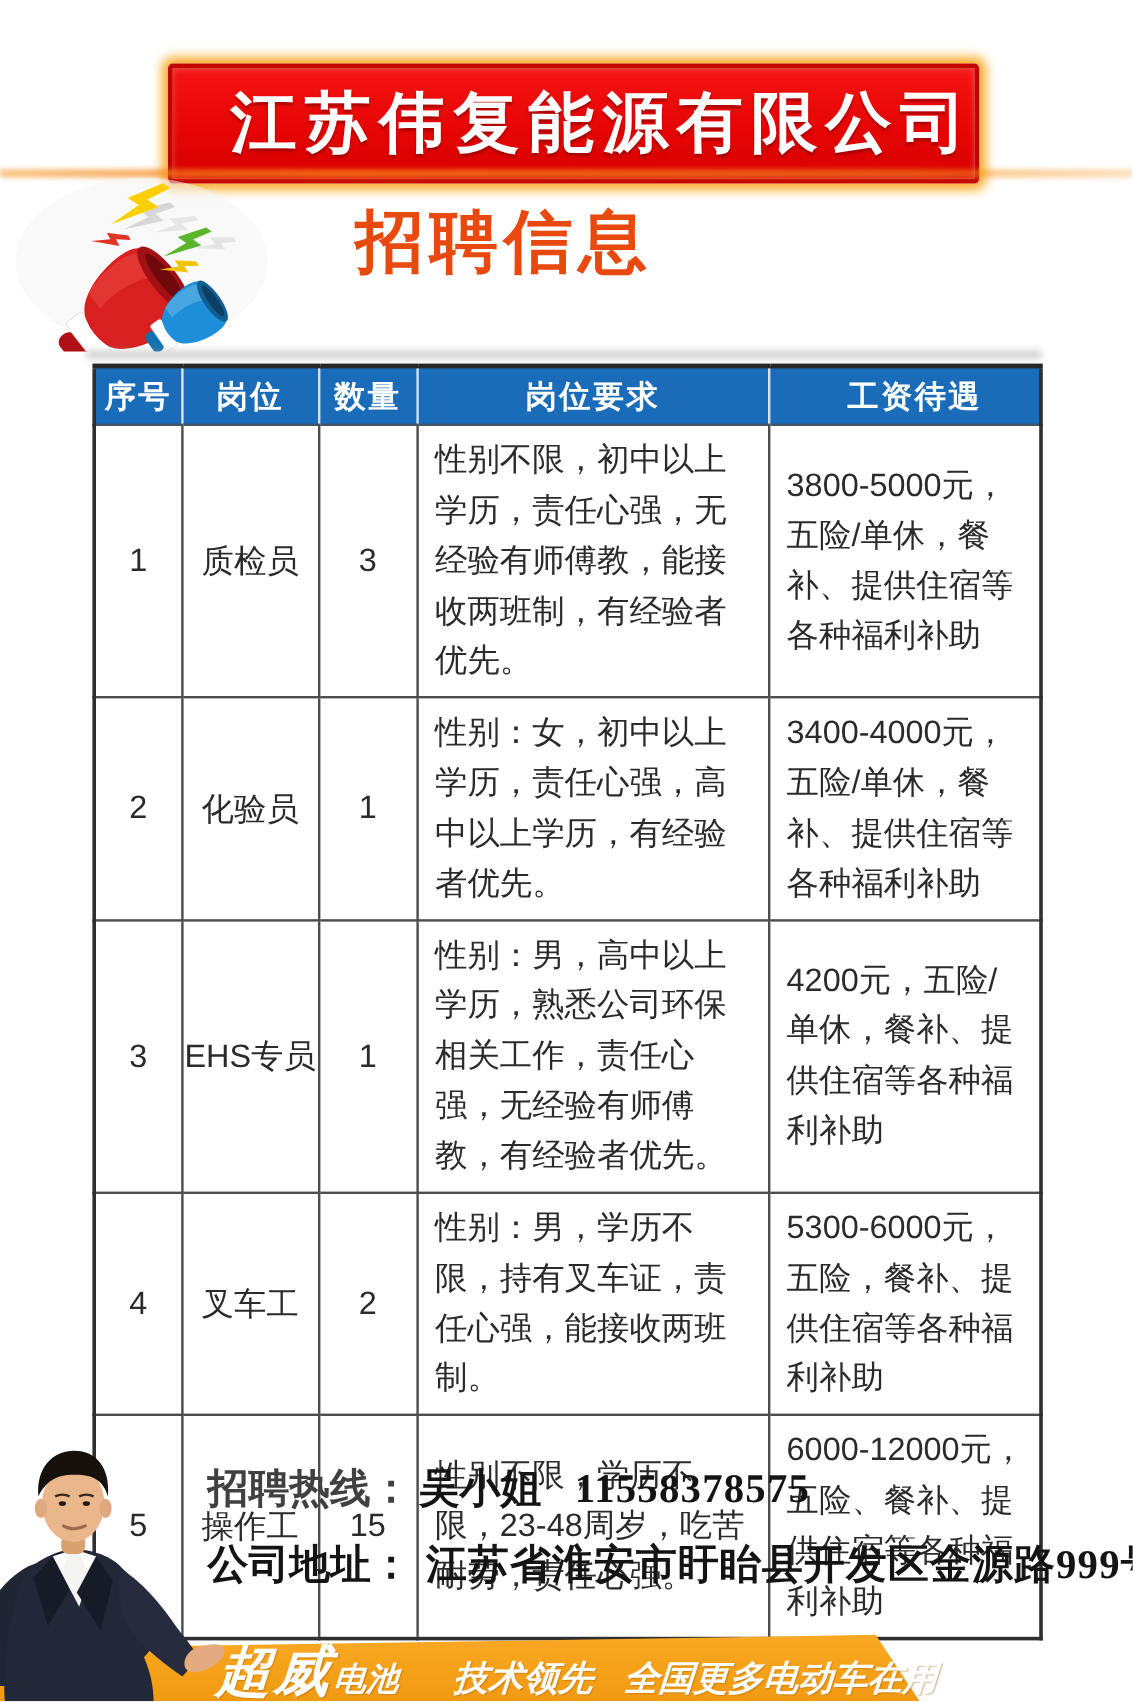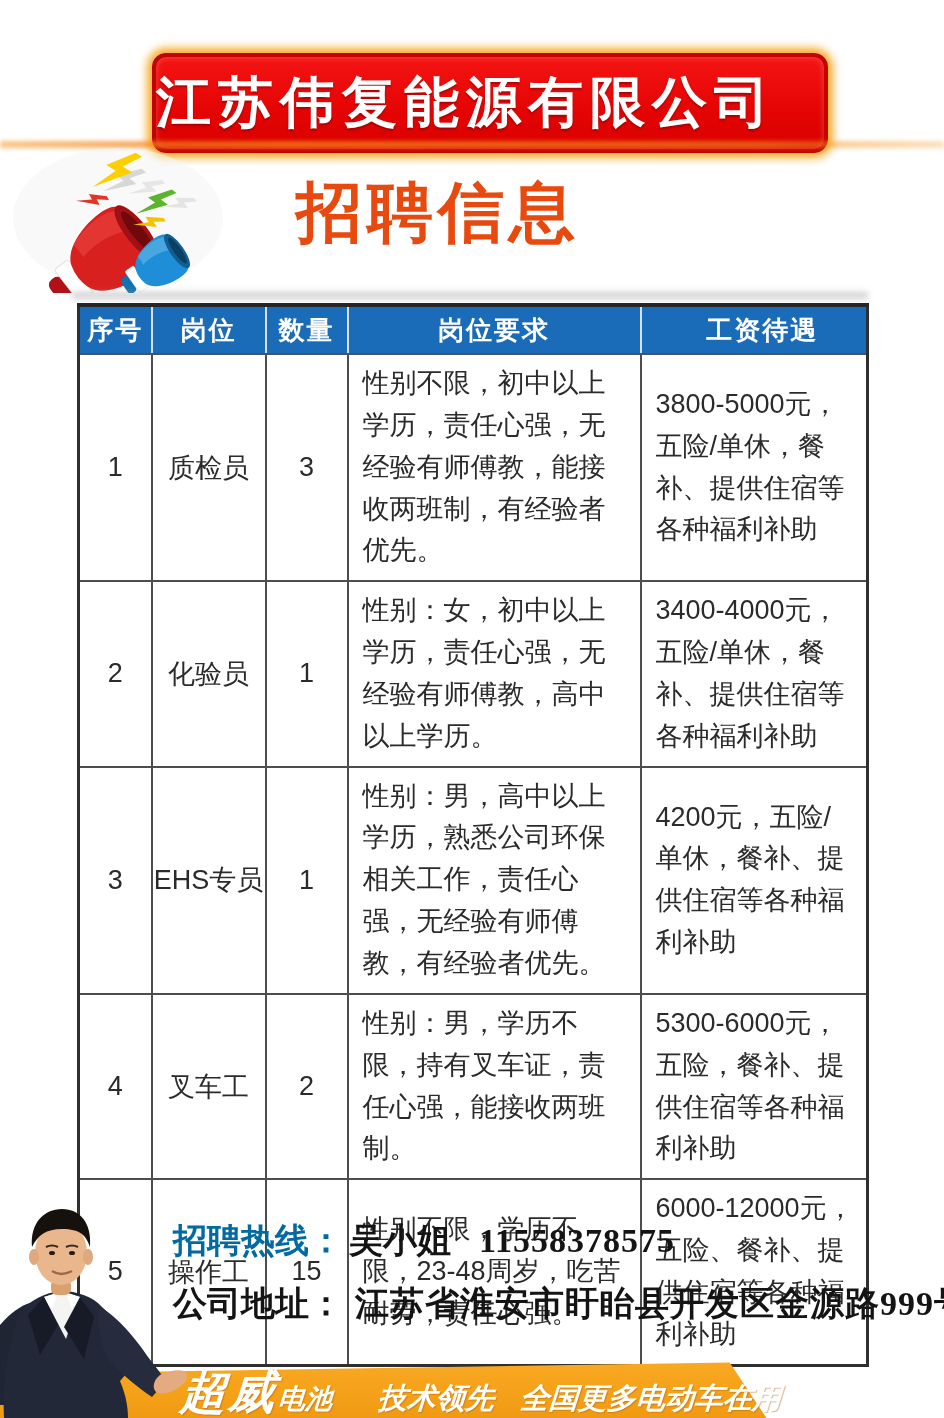--- a/index.html
+++ b/index.html
@@ -1,35 +1,35 @@
 <!DOCTYPE html>
 <html><head>
 <meta charset="utf-8">
 <style>
   html,body{margin:0;padding:0;background:#ffffff;}
   #poster{position:relative;width:944px;height:1418px;background:#ffffff;overflow:hidden;
           font-family:"Liberation Sans","DejaVu Sans",sans-serif;}
 
   
-  .banner{position:absolute;left:152px;top:53px;width:668px;height:92px;
+  .banner{position:absolute;left:140px;top:53px;width:668px;height:92px;
           background:linear-gradient(180deg,#f41414 0%,#e50404 60%,#d90000 100%);
-          border:4px solid #c20300;border-radius:14px;
+          border:4px solid #c20300;border-radius:4px;
           box-shadow:0 0 9px 5px rgba(248,166,28,.95), inset 0 0 6px rgba(255,255,255,.25);
-          display:flex;align-items:center;justify-content:flex-start;}
+          display:flex;align-items:center;justify-content:flex-end;}
   .banner h1{margin:0;color:#ffffff;font-family:"Liberation Serif","DejaVu Serif",serif;
           font-size:55px;font-weight:bold;letter-spacing:7px;white-space:nowrap;
           text-shadow:0 2px 2px rgba(120,0,0,.55);}
   .banner-smear{position:absolute;left:0;top:141px;width:944px;height:7px;
           background:linear-gradient(90deg,rgba(245,150,30,.55),rgba(245,120,20,.85) 30%,rgba(245,150,30,.6) 80%,rgba(245,150,30,.3));
           filter:blur(2px);}
 
   
   .page-title{position:absolute;left:296px;top:178px;width:360px;
-          font-family:Liberation Sans, sans-serif;font-weight:bold;
-          font-size:66px;line-height:1.05;color:#e8490f;letter-spacing:5px;white-space:nowrap;}
+          font-family:Liberation Mono, monospace;font-weight:bold;
+          font-size:57px;line-height:1.05;color:#e8490f;letter-spacing:5px;white-space:nowrap;}
 
   .megaphone{position:absolute;left:8px;top:143px;width:284px;height:150px;}
 
   .table-smear{position:absolute;left:72px;top:292px;width:796px;height:7px;
           background:#9a9a9a;opacity:.45;filter:blur(3px);}
 
   
   table.jobs{position:absolute;left:77px;top:303px;width:789px;border-collapse:collapse;
           table-layout:fixed;border:3px solid #2f2f2f;}
   table.jobs th{background:#1a6cb8;color:#ffffff;
@@ -47,21 +47,21 @@
   tbody tr:nth-child(2){height:165px;}
   tbody tr:nth-child(3){height:170px;}
   tbody tr:nth-child(4){height:165px;}
   tbody tr:nth-child(5){height:178px;}
 
   
   .contact{position:absolute;left:173px;top:1218px;width:720px;
           font-family:"Liberation Serif","DejaVu Serif",serif;font-weight:bold;
           font-size:34px;color:#141414;}
   .contact .line{margin-bottom:17px;white-space:nowrap;}
-  .contact .hotline-label{color:#0369a1;text-align:right;}
+  .contact .hotline-label{color:#404040;text-align:right;}
   .contact .name{margin-left:6px;}
   .contact .phone{margin-left:28px;letter-spacing:1px;}
   .contact .indent{display:inline-block;width:148px;}
   .contact .addr{margin-left:12px;letter-spacing:1px;}
 
   
   .footer-band{position:absolute;left:0;top:1335px;width:944px;height:83px;
           background:linear-gradient(180deg,#fbaf2e 0%,#f7a41d 55%,#f09a12 100%);
           clip-path:polygon(0 47%,77.3% 33%,81.2% 100%,0 100%);}
   .footer-text{position:absolute;left:181px;top:1362px;width:620px;height:50px;
@@ -146,21 +146,21 @@
         <td class="c-no">1</td>
         <td class="c-pos">质检员</td>
         <td class="c-cnt">3</td>
         <td class="c-req">性别不限，初中以上学历，责任心强，无经验有师傅教，能接收两班制，有经验者优先。</td>
         <td class="c-sal">3800-5000元，五险/单休，餐补、提供住宿等各种福利补助</td>
       </tr>
       <tr>
         <td class="c-no">2</td>
         <td class="c-pos">化验员</td>
         <td class="c-cnt">1</td>
-        <td class="c-req">性别：女，初中以上学历，责任心强，无经验有师傅教，高中以上学历。</td>
+        <td class="c-req">性别：女，初中以上学历，责任心强，高中以上学历，有经验者优先。</td>
         <td class="c-sal">3400-4000元，五险/单休，餐补、提供住宿等各种福利补助</td>
       </tr>
       <tr>
         <td class="c-no">3</td>
         <td class="c-pos">EHS专员</td>
         <td class="c-cnt">1</td>
         <td class="c-req">性别：男，高中以上学历，熟悉公司环保相关工作，责任心强，无经验有师傅教，有经验者优先。</td>
         <td class="c-sal">4200元，五险/单休，餐补、提供住宿等各种福利补助</td>
       </tr>
       <tr>

